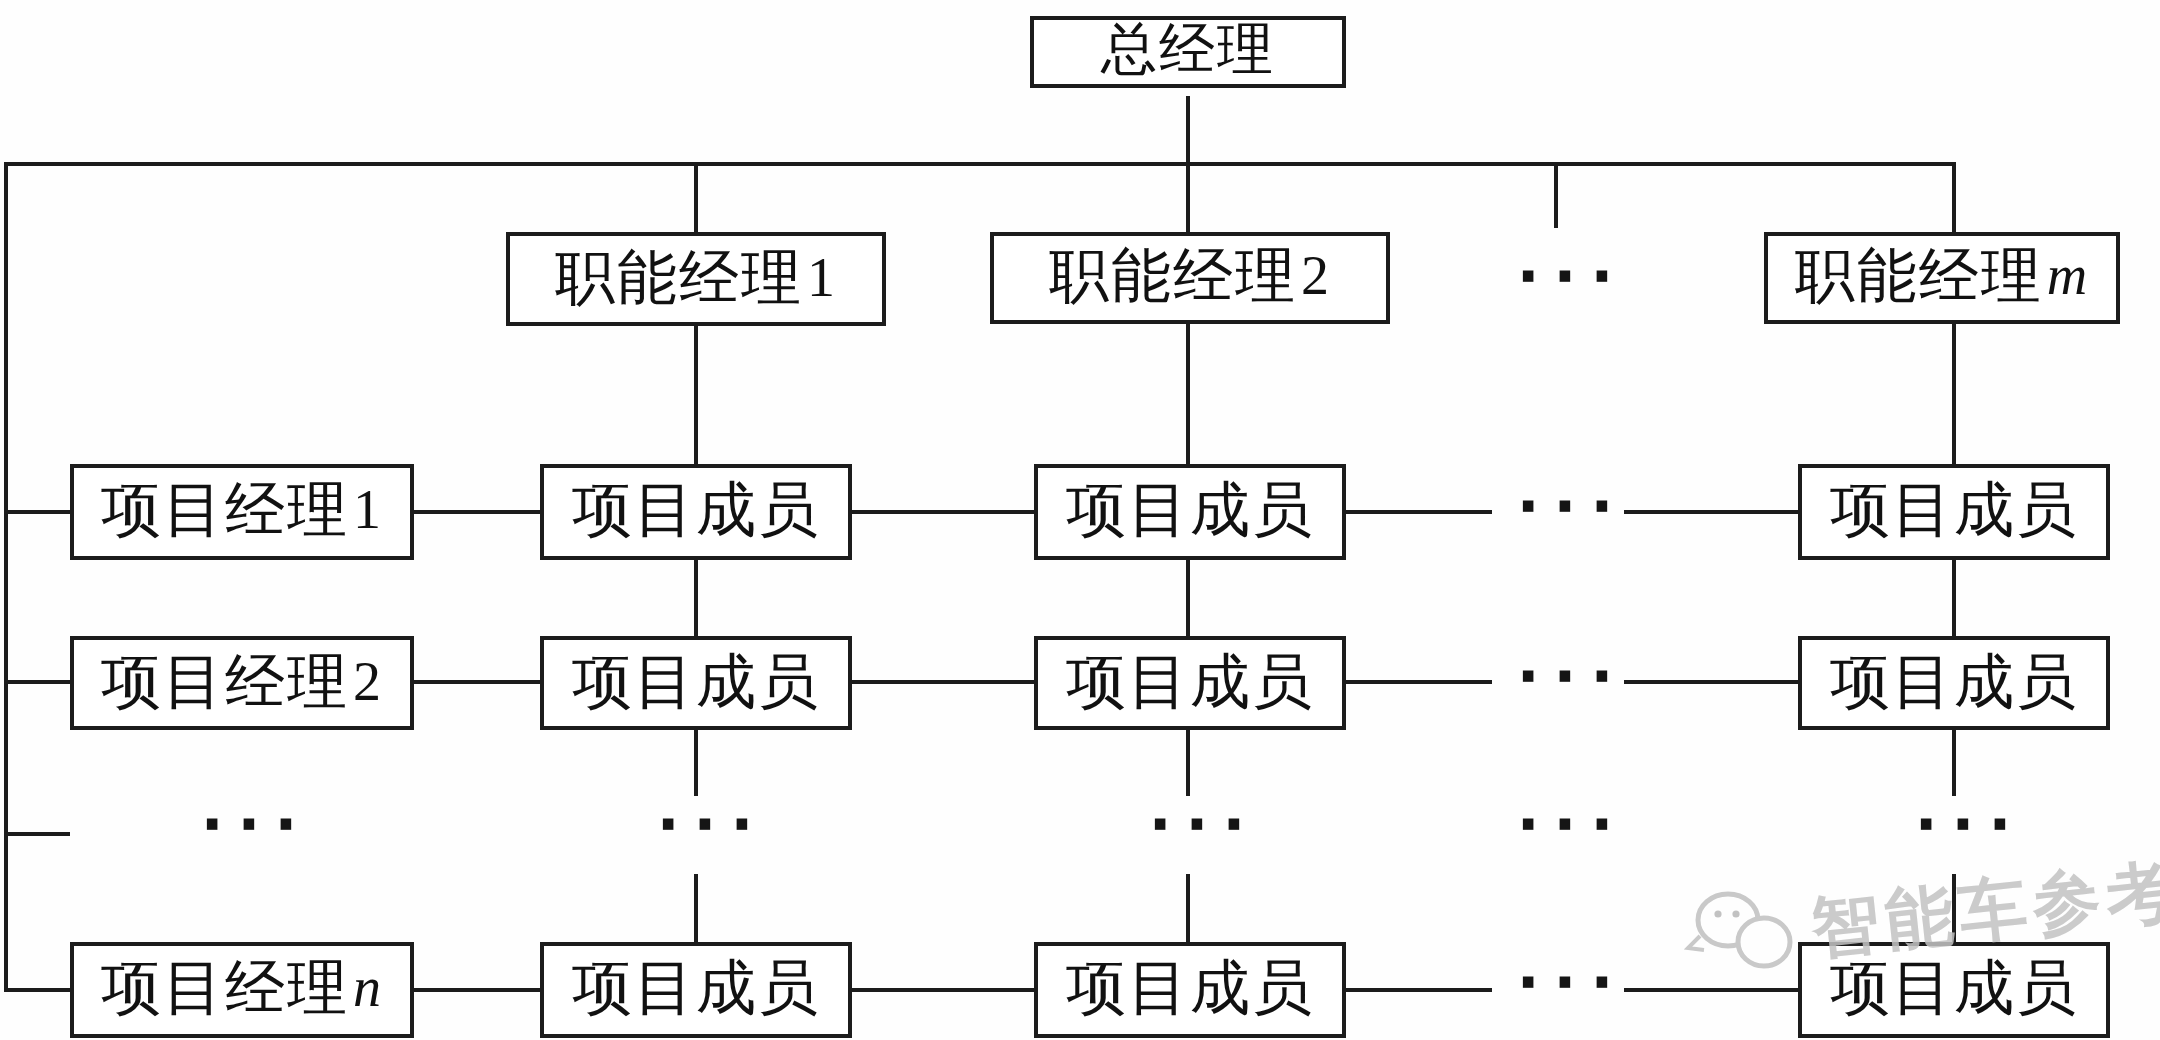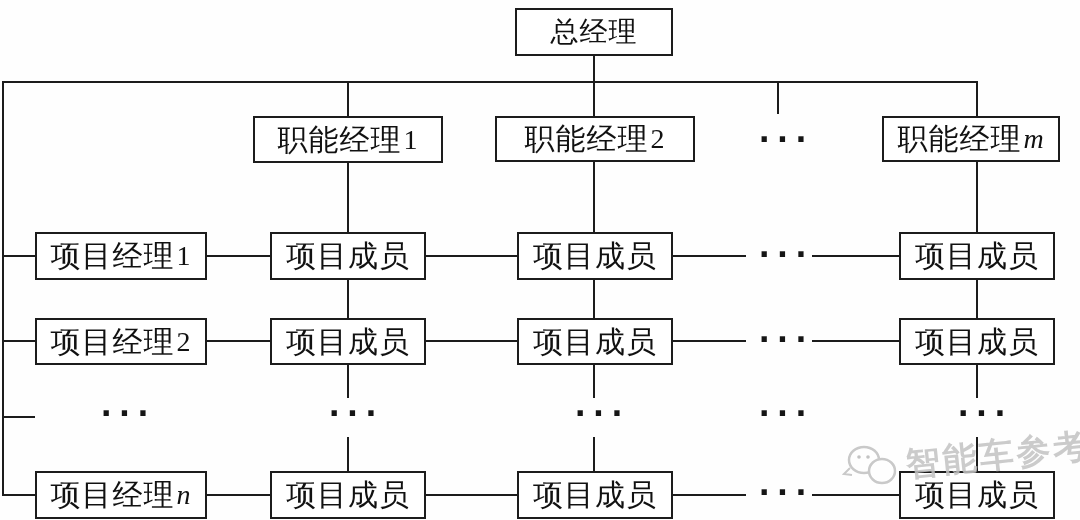--- a/index.html
+++ b/index.html
@@ -89,21 +89,21 @@
   <span class="dots" style="left:786px;top:142px">···</span>
   <span class="dots" style="left:786px;top:257px">···</span>
   <span class="dots" style="left:786px;top:342px">···</span>
   <span class="dots" style="left:786px;top:495px">···</span>
   <span class="dots" style="left:128px;top:416px">···</span>
   <span class="dots" style="left:356px;top:416px">···</span>
   <span class="dots" style="left:602px;top:416px">···</span>
   <span class="dots" style="left:786px;top:416px">···</span>
   <span class="dots" style="left:985px;top:416px">···</span>
 
-  <div class="box gm" style="left:515px;top:8px;width:158px;height:48px">
+  <div class="box gm" style="left:515px;top:8px;width:158px;height:36px">
     <span>总经理</span>
   </div>
 
   <div class="box" style="left:253px;top:116px;width:190px;height:47px">
     <span>职能经理</span>
       <span class="sfx">1</span>
   </div>
   <div class="box" style="left:495px;top:116px;width:200px;height:46px">
     <span>职能经理</span>
       <span class="sfx">2</span>

